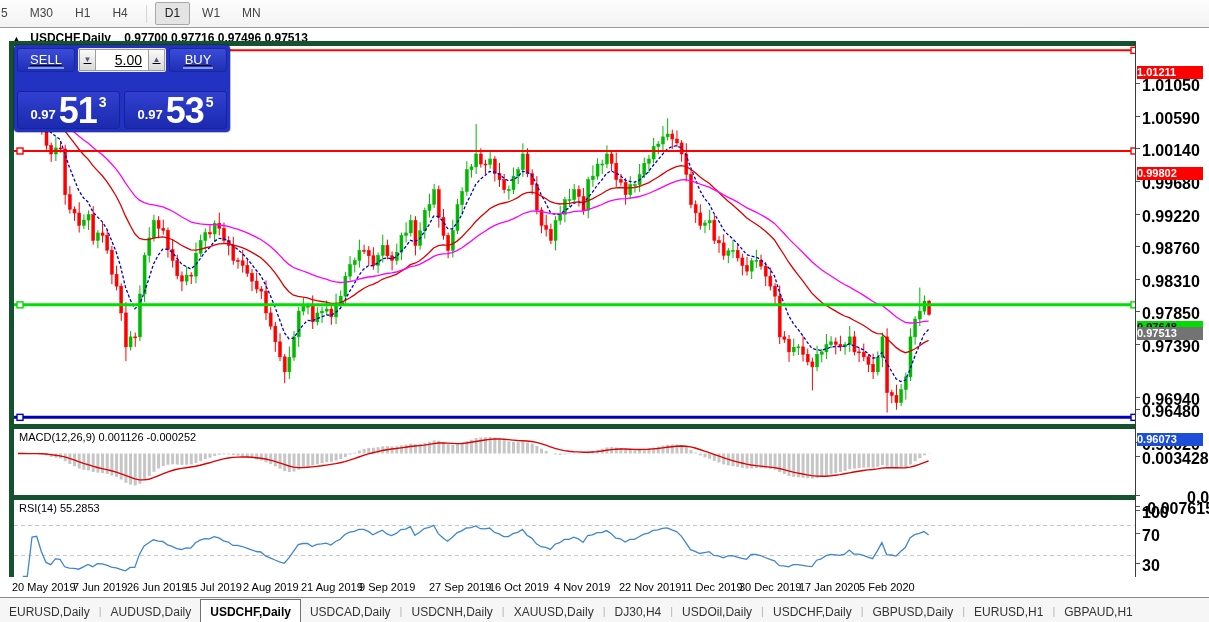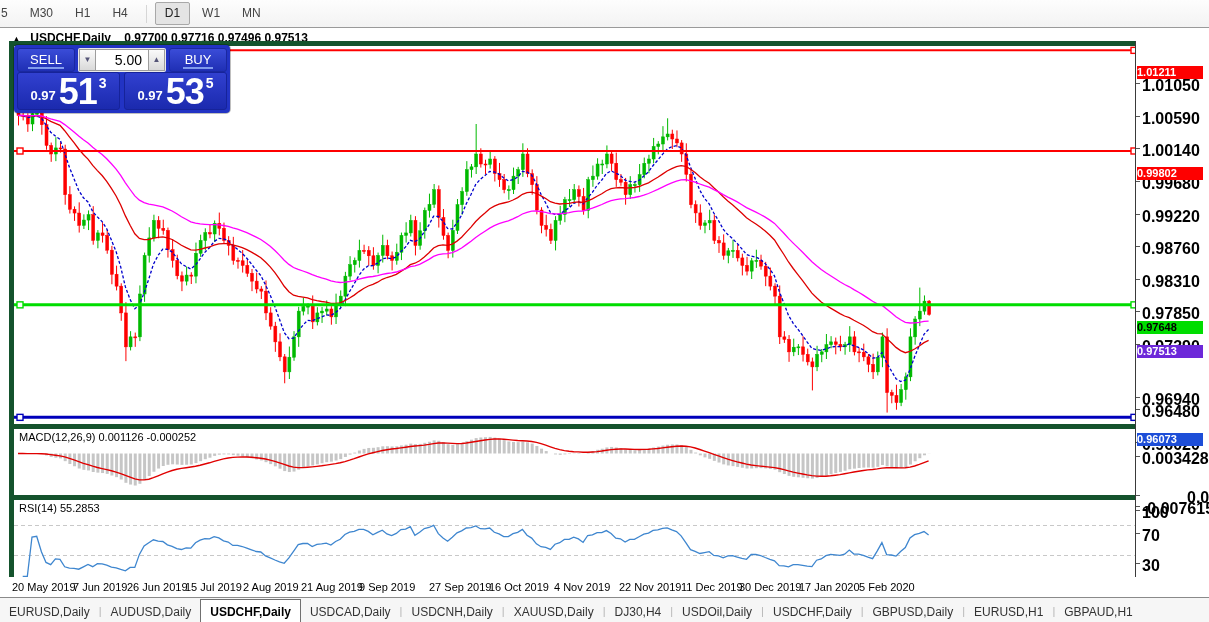--- a/index.html
+++ b/index.html
@@ -41,33 +41,33 @@
          color:#fff;z-index:6;}
   
   .dateaxis{position:absolute;left:9px;top:549px;width:1200px;height:21px;background:#fff;}
   .datelab{position:absolute;top:4px;font-size:11px;color:#000;white-space:nowrap;}
   
   .trade{
     position:absolute;left:14px;top:17px;width:216px;z-index:9;
     background:#2233c4;border-radius:4px;padding:3px;box-sizing:border-box;
     box-shadow:0 0 0 1px rgba(0,0,0,.25);
   }
-  .trow{display:flex;align-items:center;height:24px;}
+  .trow{display:flex;align-items:center;height:24px;text-decoration:underline;}
   .tbtn{
     flex:0 0 58px;background:linear-gradient(#3a4cd8,#1f2fb4);color:#fff;
     font-size:13px;text-align:center;line-height:22px;border-radius:3px;
     border:1px solid #1a28a0;box-sizing:border-box;
   }
   .tbtn span{border-bottom:2px solid rgba(160,190,255,.75);padding:0 2px;}
   .spinner{flex:1;display:flex;margin:0 3px;background:#e9e9e9;border-radius:2px;padding:1px;}
   .spbtn{width:17px;background:linear-gradient(#fafafa,#d9d9d9);border:1px solid #9d9d9d;
          color:#557;font-size:8px;text-align:center;line-height:20px;box-sizing:border-box;}
   .spval{flex:1;background:#fff;border-top:1px solid #9d9d9d;border-bottom:1px solid #9d9d9d;
          font-size:14px;color:#000;text-align:right;padding-right:6px;line-height:20px;}
-  .prow{display:flex;margin-top:0;}
+  .prow{display:flex;margin-top:19px;}
   .pbox{
     flex:1;height:38px;background:linear-gradient(#3140d0,#1b2aae);border-radius:3px;
     color:#fff;display:flex;align-items:flex-end;justify-content:center;
     padding-bottom:2px;box-sizing:border-box;border:1px solid #16239a;
   }
   .pbox .sm{font-size:13px;font-weight:bold;margin:0 3px 4px 0;}
   .pbox .big{font-size:36px;font-weight:bold;line-height:30px;letter-spacing:-1px;}
   .pbox .sup{font-size:14px;font-weight:bold;margin:0 0 16px 2px;}
   .pbox.left{margin-right:4px;}
   
@@ -746,21 +746,21 @@
       <div class="axlab" style="top: 448px; padding-left: 45px;">0.00</div>
       <div class="axlab" style="top: 459.457px;">-0.007615</div>
       <div class="axlab" style="top: 463px;">100</div>
       <div class="axlab" style="top: 485.5px;">70</div>
       <div class="axlab" style="top: 515.5px;">30</div>
       <div class="axlab" style="top: 538px;">0</div>
       <div class="badge" style="top: 25.3571px; background: rgb(254, 0, 0); color: rgb(255, 255, 255);">1.01211</div>
       <div class="badge" style="top: 126px; background: rgb(254, 0, 0); color: rgb(255, 255, 255);">0.99802</div>
       <div class="badge" style="top: 279.857px; background: rgb(0, 221, 0); color: rgb(0, 0, 0);">0.97648</div>
       <div class="badge" style="top: 392.357px; background: #1d4ed8; color: rgb(255, 255, 255);">0.96073</div>
-      <div class="badge" style="top: 304px; background: #6d28d9; color: rgb(255, 255, 255);">0.97513</div>
+      <div class="badge" style="top: 286px; background: #737373; color: rgb(255, 255, 255);">0.97513</div>
     </div>
   <div class="dateaxis" id="dateAxis">
       <div class="datelab" style="left: 3px;">20 May 2019</div>
       <div class="datelab" style="left: 64px;">7 Jun 2019</div>
       <div class="datelab" style="left: 118px;">26 Jun 2019</div>
       <div class="datelab" style="left: 176px;">15 Jul 2019</div>
       <div class="datelab" style="left: 234px;">2 Aug 2019</div>
       <div class="datelab" style="left: 292px;">21 Aug 2019</div>
       <div class="datelab" style="left: 350px;">9 Sep 2019</div>
       <div class="datelab" style="left: 420px;">27 Sep 2019</div>

